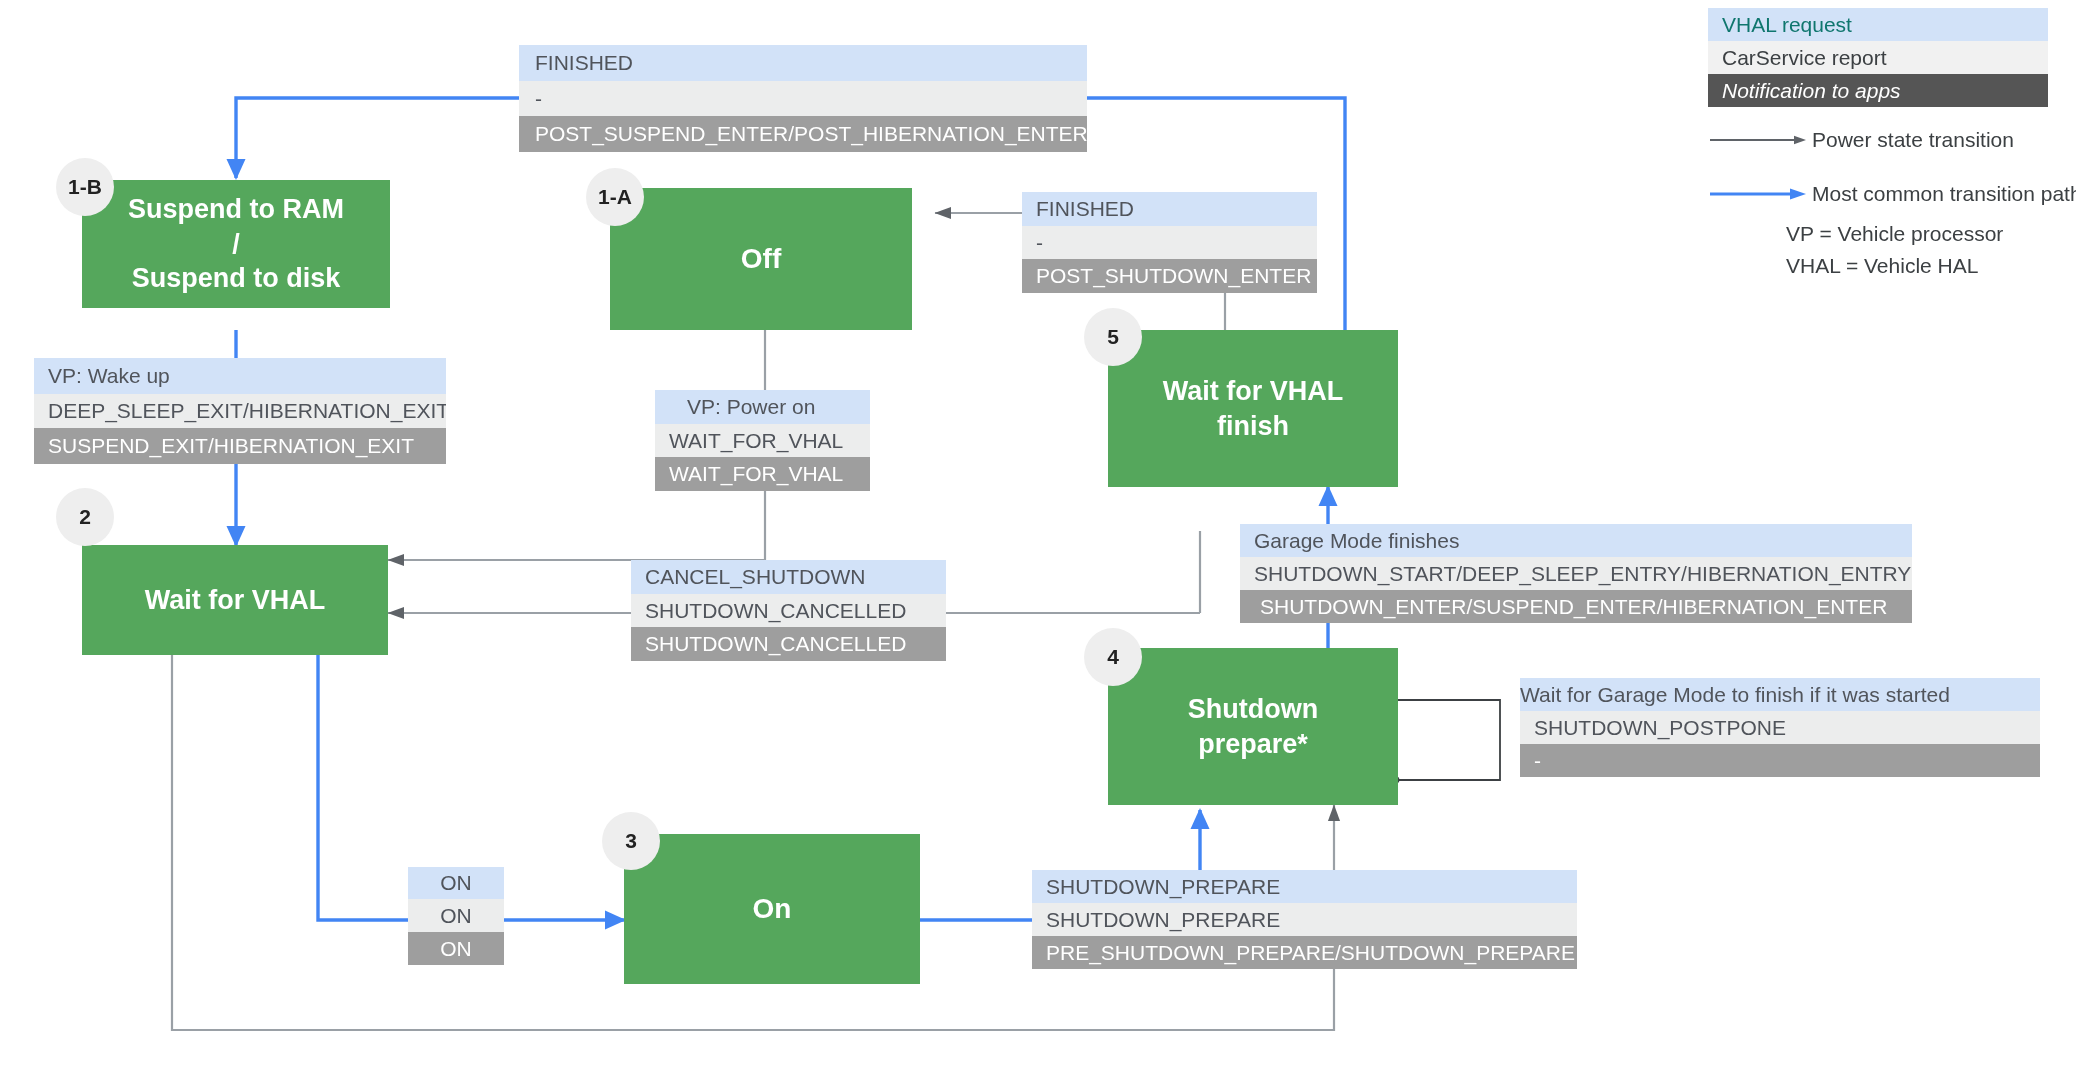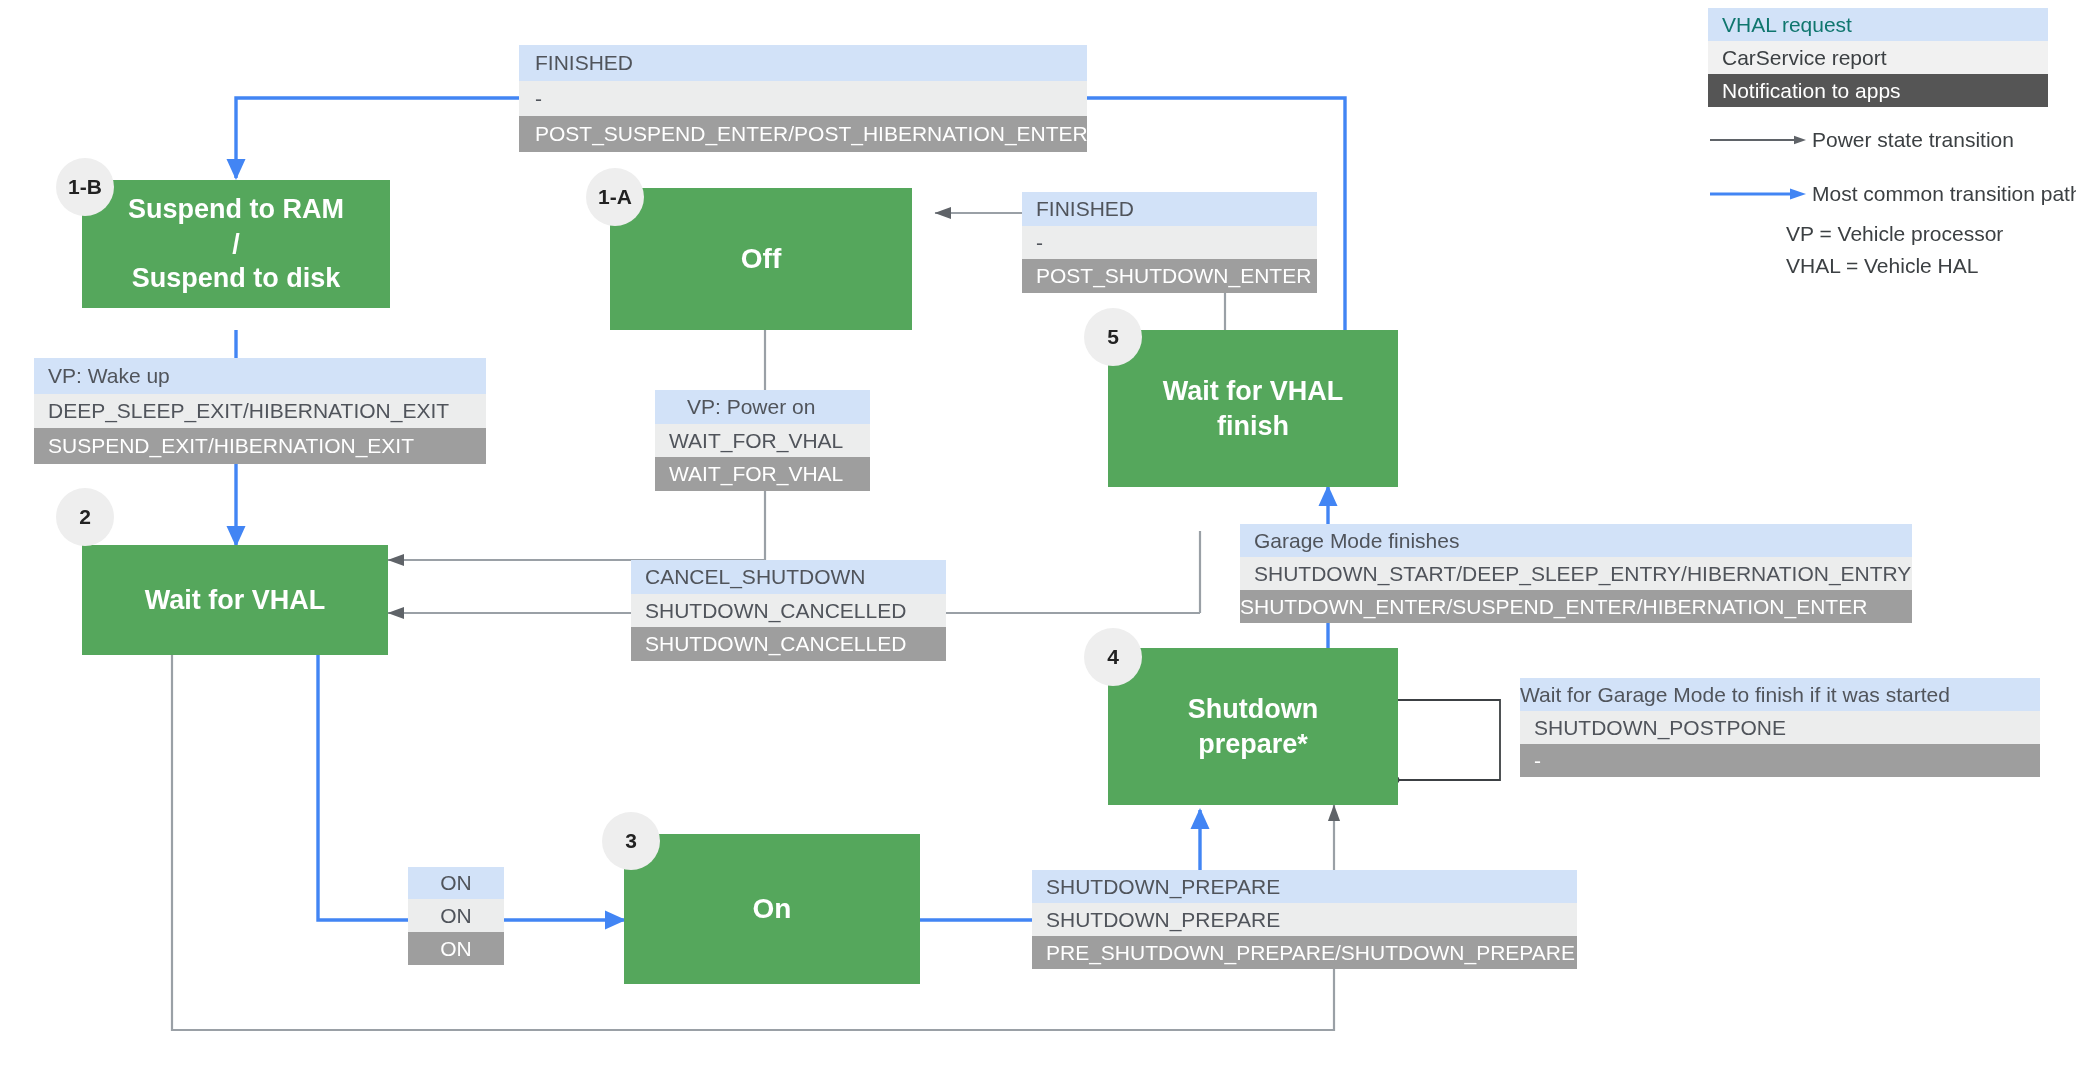--- a/index.html
+++ b/index.html
@@ -82,21 +82,21 @@
     position: absolute;
   }
   .legend-swatch {
     box-sizing: border-box;
     display: flex;
     align-items: center;
     white-space: nowrap;
   }
   .legend-swatch.s1 { background: #d2e2f8; color: #0f766e; }
   .legend-swatch.s2 { background: #f1f1f1; color: #3c4043; }
-  .legend-swatch.s3 { background: #555555; color: #ffffff; }
+  .legend-swatch.s3 { background: #555555; color: #ffffff; font-style: italic; }
 
   .legend-row {
     position: absolute;
     display: flex;
     align-items: center;
     color: #3c4043;
     white-space: nowrap;
   }
   .legend-row .arrow-cell {
     width: 104px;
@@ -205,21 +205,21 @@
   <div class="badge" style="left:1084px; top:308px; width:58px; height:58px; font-size:21px;">
     <span>5</span>
   </div>
 
   <div class="tlabel" style="left:519px; top:45px; width:568px;">
     <div class="row r1" style="height:36px; padding:0 16px; font-size:21px;">FINISHED</div>
     <div class="row r2" style="height:35px; padding:0 16px; font-size:21px;">-</div>
     <div class="row r3" style="height:36px; padding:0 16px; font-size:21px;">POST_SUSPEND_ENTER/POST_HIBERNATION_ENTER</div>
   </div>
 
-  <div class="tlabel" style="left:34px; top:358px; width:452px;">
+  <div class="tlabel" style="left:34px; top:358px; width:412px;">
     <div class="row r1" style="height:36px; padding:0 14px; font-size:21px;">VP: Wake up</div>
     <div class="row r2" style="height:34px; padding:0 14px; font-size:21px;">DEEP_SLEEP_EXIT/HIBERNATION_EXIT</div>
     <div class="row r3" style="height:36px; padding:0 14px; font-size:21px;">SUSPEND_EXIT/HIBERNATION_EXIT</div>
   </div>
 
   <div class="tlabel" style="left:655px; top:390px; width:215px;">
     <div class="row r1" style="height:34px; padding:0 32px; font-size:21px;">VP: Power on</div>
     <div class="row r2" style="height:33px; padding:0 14px; font-size:21px;">WAIT_FOR_VHAL</div>
     <div class="row r3" style="height:34px; padding:0 14px; font-size:21px;">WAIT_FOR_VHAL</div>
   </div>
@@ -232,21 +232,21 @@
 
   <div class="tlabel" style="left:631px; top:560px; width:315px;">
     <div class="row r1" style="height:34px; padding:0 14px; font-size:21px;">CANCEL_SHUTDOWN</div>
     <div class="row r2" style="height:33px; padding:0 14px; font-size:21px;">SHUTDOWN_CANCELLED</div>
     <div class="row r3" style="height:34px; padding:0 14px; font-size:21px;">SHUTDOWN_CANCELLED</div>
   </div>
 
   <div class="tlabel" style="left:1240px; top:524px; width:672px;">
     <div class="row r1" style="height:33px; padding:0 14px; font-size:21px;">Garage Mode finishes</div>
     <div class="row r2" style="height:33px; padding:0 14px; font-size:21px;">SHUTDOWN_START/DEEP_SLEEP_ENTRY/HIBERNATION_ENTRY</div>
-    <div class="row r3" style="height:33px; padding:0 0; font-size:21px;">SHUTDOWN_ENTER/SUSPEND_ENTER/HIBERNATION_ENTER</div>
+    <div class="row r3" style="height:33px; padding:0 20px; font-size:21px;">SHUTDOWN_ENTER/SUSPEND_ENTER/HIBERNATION_ENTER</div>
   </div>
 
   <div class="tlabel" style="left:1520px; top:678px; width:520px;">
     <div class="row r1" style="height:33px; padding:0 0; font-size:21px;">Wait for Garage Mode to finish if it was started</div>
     <div class="row r2" style="height:33px; padding:0 14px; font-size:21px;">SHUTDOWN_POSTPONE</div>
     <div class="row r3" style="height:33px; padding:0 14px; font-size:21px;">-</div>
   </div>
 
   <div class="tlabel center" style="left:408px; top:867px; width:96px;">
     <div class="row r1" style="height:32px; font-size:21px;">ON</div>

